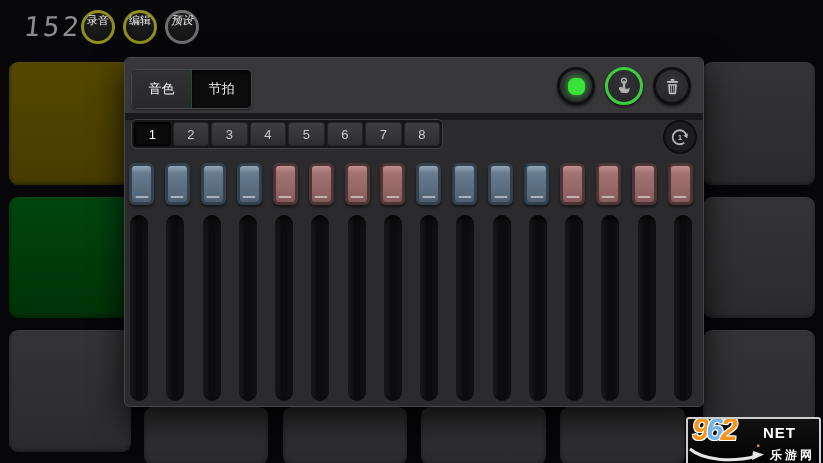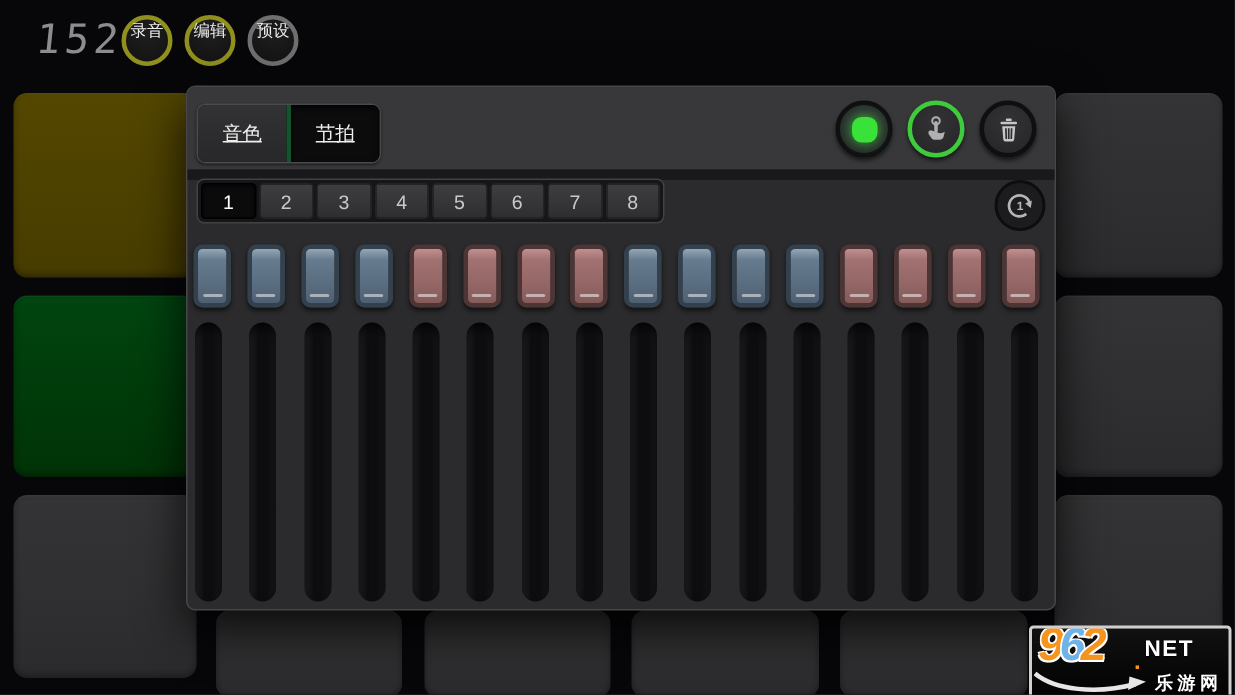--- a/index.html
+++ b/index.html
@@ -40,24 +40,24 @@
   }
   .modal-header{position:absolute;left:0;top:0;right:0;height:55px;background:#38383b;border-radius:5px 5px 0 0;}
   .modal-divider{position:absolute;left:0;top:55px;right:0;height:7px;background:#19191b;}
 
   .tab-group{
     position:absolute;left:6px;top:11px;height:38px;display:flex;
     border:1px solid #4a4a4d;border-radius:6px;overflow:hidden;
     background:#0c0c0c;box-shadow:0 1px 2px rgba(0,0,0,.5);
   }
   .tab{width:59px;display:flex;align-items:center;justify-content:center;
-    color:#efefef;font-size:13px;cursor:pointer;text-decoration:underline;}
+    color:#efefef;font-size:13px;cursor:pointer;}
   .tab.unselected{background:linear-gradient(180deg,#323234,#28282a);}
   .tab.selected{background:#0c0c0c;box-shadow:inset 0 2px 4px rgba(0,0,0,.8);}
-  .tab + .tab{border-left:3px solid #14532d;justify-content:center;}
+  .tab + .tab{border-left:1px solid #14532d;justify-content:center;}
 
   .hbtn{
     position:absolute;top:9px;width:32px;height:32px;border-radius:50%;
     background:radial-gradient(circle at 50% 35%,#333336,#252528);
     border:3px solid #0f0f11;display:flex;align-items:center;justify-content:center;
     box-shadow:0 2px 3px rgba(0,0,0,.6);cursor:pointer;
   }
   .hbtn.green-ring{border-color:#3ecb3c;}
   .record-dot{width:17px;height:17px;border-radius:38%;background:#39e239;
     box-shadow:0 0 9px rgba(57,226,57,.85);}
@@ -133,21 +133,21 @@
 
 <div>
   <div class="bpm">152</div>
   <div id="topbar-buttons">
       <div class="topbar-btn ring-olive" style="left: 81px;">
         <span>录音</span>
       </div>
       <div class="topbar-btn ring-olive" style="left: 123px;">
         <span>编辑</span>
       </div>
-      <div class="topbar-btn ring-gray" style="left: 165px;">
+      <div class="topbar-btn ring-gray" style="left: 165px; font-style: italic;">
         <span>预设</span>
       </div>
     </div>
 </div>
 
 <div class="modal">
   <div class="modal-header"></div>
   <div class="modal-divider"></div>
 
   <div class="tab-group">

